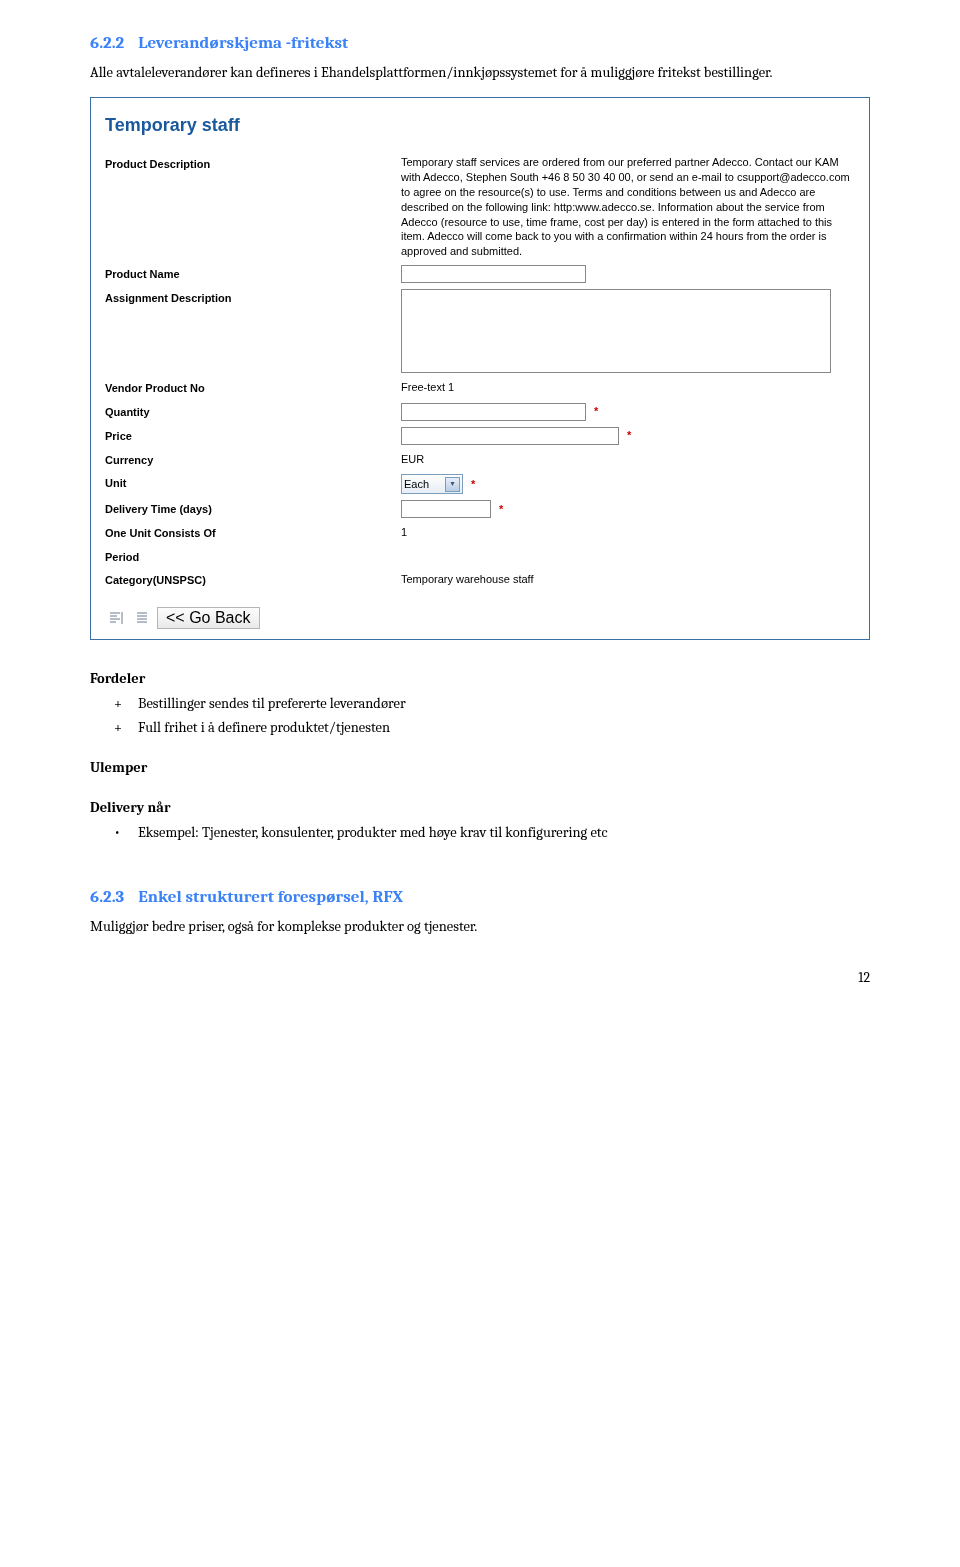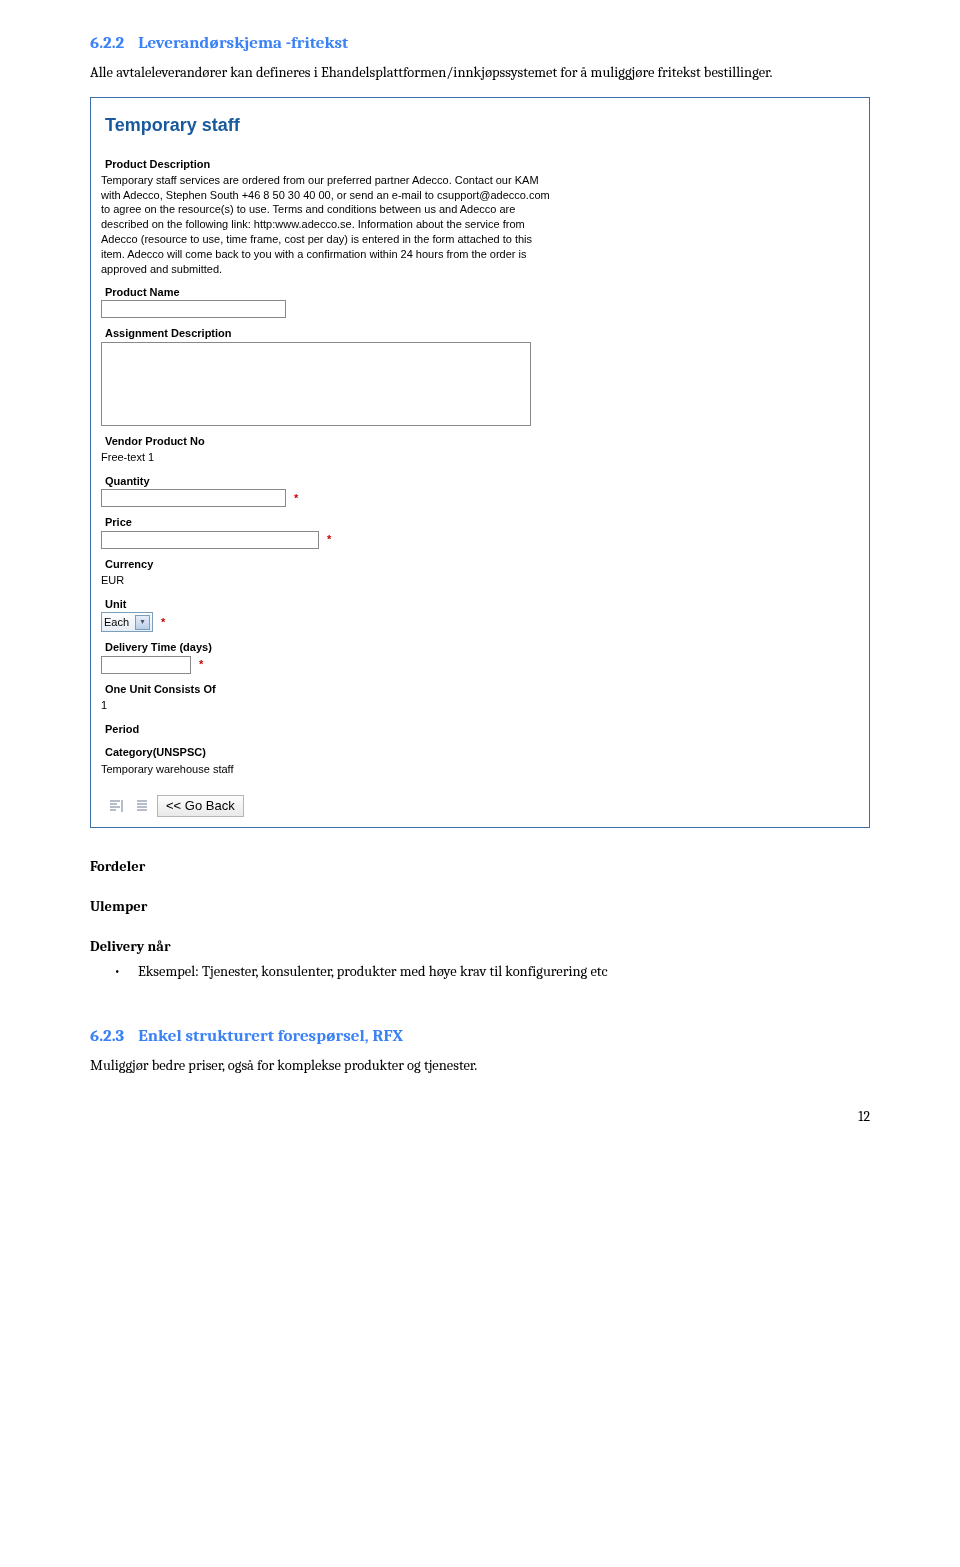--- a/index.html
+++ b/index.html
@@ -35,21 +35,20 @@
     color: #1a5a9c;
     font-weight: bold;
     font-size: 18px;
     margin: 4px 0 16px 4px;
     font-family: Verdana, Arial, sans-serif;
   }
   .form-row {
     display: flex;
     align-items: flex-start;
     margin-bottom: 6px;
-    flex-direction: column;
   }
   .form-label {
     font-weight: bold;
     width: 300px;
     flex-shrink: 0;
     padding-left: 4px;
     padding-top: 1px;
   }
   .form-value {
     flex: 1;
@@ -82,21 +81,21 @@
   .req { color: #c00; font-weight: bold; margin-left: 2px; }
   .select-box {
     border: 1px solid #7b9ebd;
     background: linear-gradient(#fdfdfd, #e7eef6);
     height: 20px;
     padding: 0 2px;
     font-size: 11px;
     font-family: Verdana, Arial, sans-serif;
     display: inline-flex;
     align-items: center;
-    gap: 6px;
+    gap: 16px;
   }
   .select-arrow {
     width: 15px;
     height: 15px;
     background: linear-gradient(#e6eefb,#b9cde6);
     border: 1px solid #7b9ebd;
     display: inline-flex;
     align-items: center;
     justify-content: center;
     font-size: 8px;
@@ -117,21 +116,21 @@
     align-items: center;
     justify-content: center;
   }
   .go-back-btn {
     border: 1px solid #b5b5b5;
     background: linear-gradient(#fdfdfd,#e9e9e9);
     height: 22px;
     padding: 0 8px;
     display: inline-flex;
     align-items: center;
-    font-size: 13px;
+    font-size: 16px;
     gap: 4px;
   }
 
   .list-block { margin: 18px 0 10px 0; }
   .list-heading { font-weight: bold; margin-bottom: 4px; }
   .plus-list, .minus-list, .dot-list { list-style: none; padding-left: 48px; }
   .plus-list li::before { content: "+"; display: inline-block; width: 24px; margin-left: -24px; }
   .minus-list li::before { content: "-"; display: inline-block; width: 24px; margin-left: -24px; }
   .dot-list li { padding-left: 0; margin-left: -24px; }
   .dot-list li::before { content: "\2022"; display: inline-block; width: 24px; margin-left: 0; }
@@ -253,20 +252,24 @@
         </svg>
     </span>
     <span class="go-back-btn">
       <span>&lt;&lt; Go Back</span>
     </span>
   </div>
 </div>
 
 <div class="list-block">
   <div class="list-heading">Fordeler</div>
+  <ul class="plus-list">
+    <li>Bestillinger sendes til prefererte leverandører</li>
+    <li>Full frihet i å definere produktet/tjenesten</li>
+  </ul>
 </div>
 
 <div class="list-block">
   <div class="list-heading">Ulemper</div>
 </div>
 
 <div class="list-block">
   <div class="list-heading">Delivery når</div>
   <ul class="dot-list">
     <li>Eksempel: Tjenester, konsulenter, produkter med høye krav til konfigurering etc</li>

